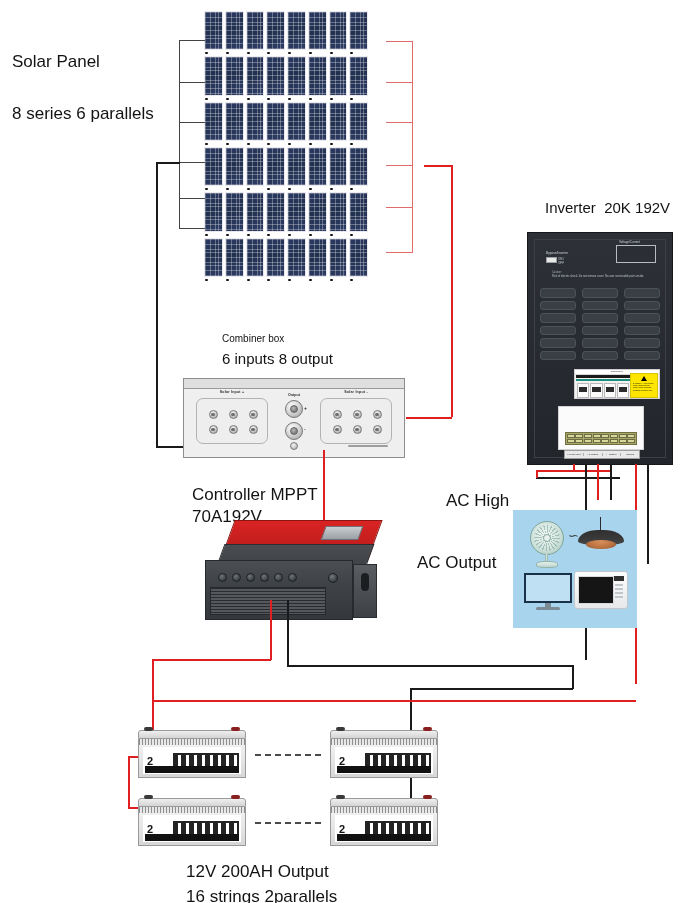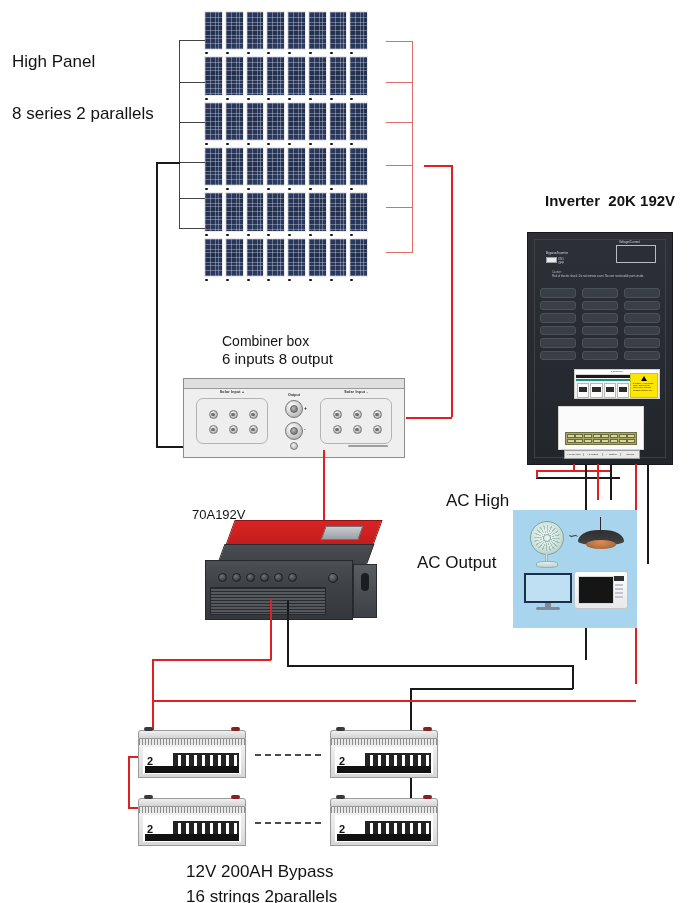--- a/index.html
+++ b/index.html
@@ -497,22 +497,22 @@
   .bat-bottomblk {
     position: absolute; left: 2px; right: 2px; bottom: 1px; height: 7px;
     background: #111;
   }
 </style>
 </head>
 <body>
 
 <div id="canvas">
 
-  <div class="lbl" style="left:12px; top:52px; font-size:17px;">High Panel</div>
-  <div class="lbl" style="left:12px; top:104px; font-size:17px;">8 series 2 parallels</div>
+  <div class="lbl" style="left:12px; top:52px; font-size:17px;">Solar Panel</div>
+  <div class="lbl" style="left:12px; top:104px; font-size:17px;">8 series 6 parallels</div>
 
   <div id="solar-array">
     <div class="pv-cellbox">
         <div class="pv-face"></div>
       </div>
     <div class="pv-cellbox">
         <div class="pv-face"></div>
       </div>
     <div class="pv-cellbox">
         <div class="pv-face"></div>
@@ -676,21 +676,21 @@
   <div class="wire redthin h" style="left:386px; top:82px; width:27px;"></div>
   <div class="wire redthin h" style="left:386px; top:122px; width:27px;"></div>
   <div class="wire redthin h" style="left:386px; top:165px; width:27px;"></div>
   <div class="wire redthin h" style="left:386px; top:207px; width:27px;"></div>
   <div class="wire redthin h" style="left:386px; top:252px; width:27px;"></div>
 
   <div class="wire red h" style="left:424px; top:165px; width:28px;"></div>
   <div class="wire red v" style="left:451px; top:165px; height:252px;"></div>
   <div class="wire red h" style="left:406px; top:417px; width:46px;"></div>
 
-  <div class="lbl" style="left:222px; top:333px; font-size:14px;">Combiner box</div>
+  <div class="lbl" style="left:222px; top:333px; font-size:10px;">Combiner box</div>
   <div class="lbl" style="left:222px; top:350px; font-size:15px;">6 inputs 8 output</div>
 
   <div id="combiner">
     <div class="cb-lip"></div>
 
     <div class="cb-bank left">
       <div class="cb-bank-label">Solar Input  +</div>
       <div class="cb-ports">
         <div class="port"></div>
         <div class="port"></div>
@@ -720,21 +720,21 @@
         <div class="port"></div>
         <div class="port"></div>
       </div>
     </div>
 
     <div id="cb-footline"></div>
   </div>
 
   <div class="wire red v" style="left:323px; top:450px; height:72px;"></div>
 
-  <div class="lbl" style="left:545px; top:192px; font-size:15px;font-weight:bold;">Inverter  20K 192V</div>
+  <div class="lbl" style="left:545px; top:199px; font-size:15px;">Inverter  20K 192V</div>
 
   <div id="inverter">
     <div id="inv-inner"></div>
 
     <div id="inv-toggle">
       <div class="tg-cap">Bypass/Inverter</div>
       <div class="tg-sw"></div>
       <div class="tg-sw2">ON / OFF</div>
     </div>
 
@@ -852,21 +852,22 @@
       <div id="mw-panel">
         <div class="mw-disp"></div>
         <div class="mw-btn" style="top:8px;"></div>
         <div class="mw-btn" style="top:12px;"></div>
         <div class="mw-btn" style="top:16px;"></div>
         <div class="mw-btn" style="top:20px;"></div>
       </div>
     </div>
   </div>
 
-  <div class="lbl" style="left:192px; top:507px; font-size:13px;">70A192V</div>
+  <div class="lbl" style="left:192px; top:485px; font-size:17px;">Controller MPPT</div>
+  <div class="lbl" style="left:192px; top:507px; font-size:17px;">70A192V</div>
 
   <div id="controller">
     <div id="ctrl-top"></div>
     <div id="ctrl-screen"></div>
     <div id="ctrl-top-dark"></div>
     <div id="ctrl-body">
       <div id="ctrl-knobs">
         <div class="knob"></div>
         <div class="knob"></div>
         <div class="knob"></div>
@@ -952,16 +953,16 @@
         <div class="bat-mark">2</div>
         <div class="bat-blocks"></div>
         <div class="bat-bottomblk"></div>
       </div>
     </div>
   </div>
 
   <div class="wire dash h" style="left:255px; top:754px; width:66px;"></div>
   <div class="wire dash h" style="left:255px; top:822px; width:66px;"></div>
 
-  <div class="lbl" style="left:186px; top:862px; font-size:17px;">12V 200AH Bypass</div>
+  <div class="lbl" style="left:186px; top:862px; font-size:17px;">12V 200AH Output</div>
   <div class="lbl" style="left:186px; top:887px; font-size:17px;">16 strings 2parallels</div>
 
 </div>
 
 </body></html>

